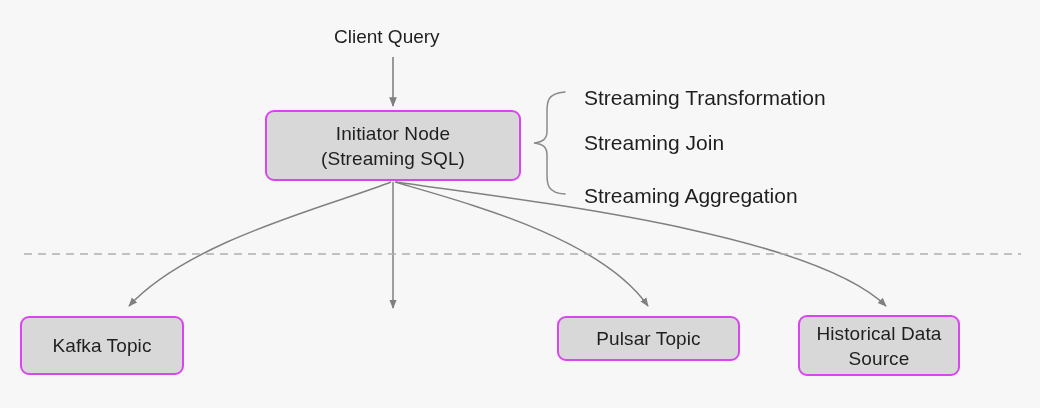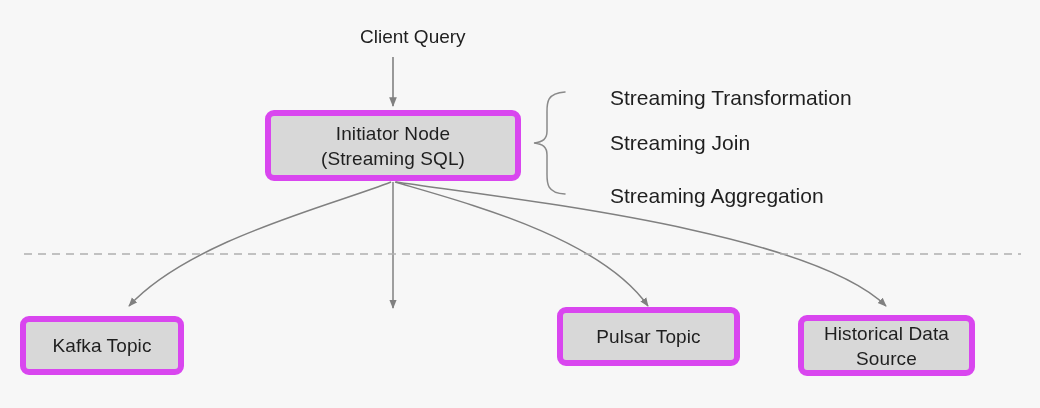--- a/index.html
+++ b/index.html
@@ -22,39 +22,38 @@
     left: 0;
     top: 0;
     width: 1040px;
     height: 408px;
     pointer-events: none;
   }
   .node {
     position: absolute;
     box-sizing: border-box;
     background: #d8d8d8;
-    border: 6px solid #d946ef;
+    border: 2px solid #d946ef;
     border-radius: 9px;
     display: flex;
     align-items: center;
     justify-content: center;
     text-align: center;
     color: #1f1f1f;
     font-size: 19px;
     line-height: 25px;
     letter-spacing: 0.1px;
   }
   .node-label { white-space: pre-line; }
   .free-label {
     position: absolute;
     color: #1f1f1f;
     font-size: 19px;
     line-height: 24px;
     white-space: nowrap;
-    margin-left: 26px;
   }
   .annot { font-size: 21px; }
 </style>
 </head>
 <body>
 
 <div id="canvas">
 
   <svg class="edges" viewBox="0 0 1040 408" xmlns="http://www.w3.org/2000/svg">
     <defs>
@@ -93,22 +92,22 @@
 
   <div class="free-label annot" style="left:584px; top:86px;">Streaming Transformation</div>
   <div class="free-label annot" style="left:584px; top:131px;">Streaming Join</div>
   <div class="free-label annot" style="left:584px; top:184px;">Streaming Aggregation</div>
 
   <div class="node" style="left:20px; top:316px; width:164px; height:59px;">
     <span class="node-label">Kafka Topic</span>
   </div>
 
 
-  <div class="node" style="left:557px; top:307px; width:183px; height:59px;">
+  <div class="node" style="left:557px; top:316px; width:183px; height:45px;">
     <span class="node-label">Pulsar Topic</span>
   </div>
 
-  <div class="node" style="left:798px; top:315px; width:177px; height:61px;">
+  <div class="node" style="left:798px; top:315px; width:162px; height:61px;">
     <span class="node-label">Historical Data
 Source</span>
   </div>
 
 </div>
 
 </body></html>

